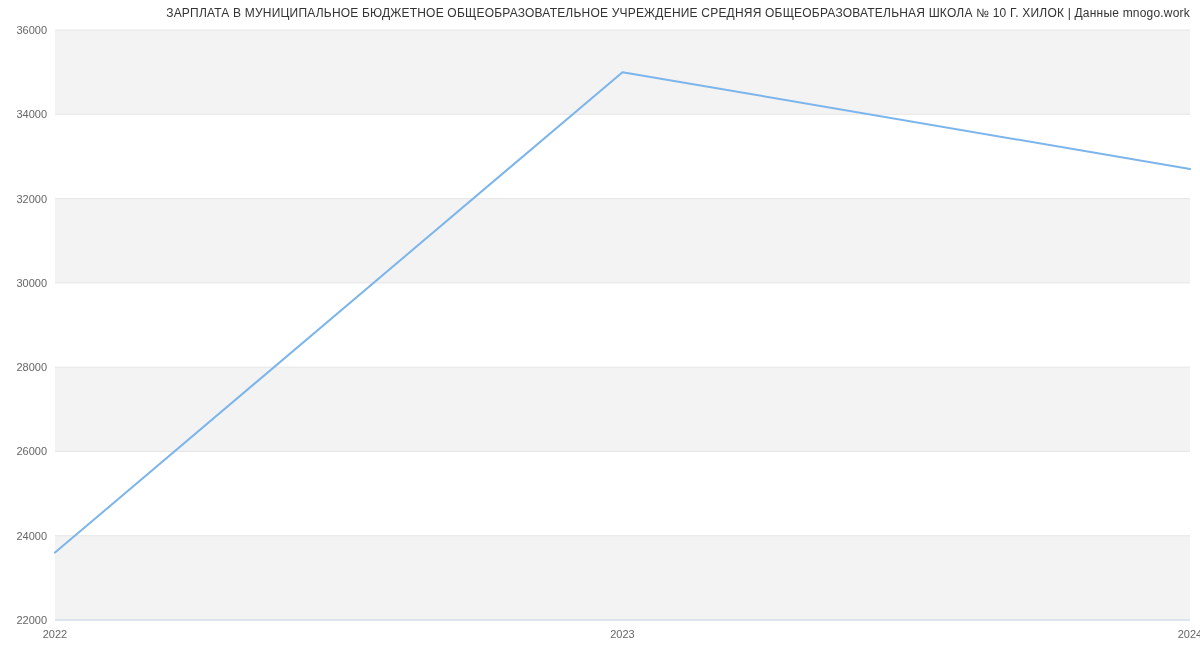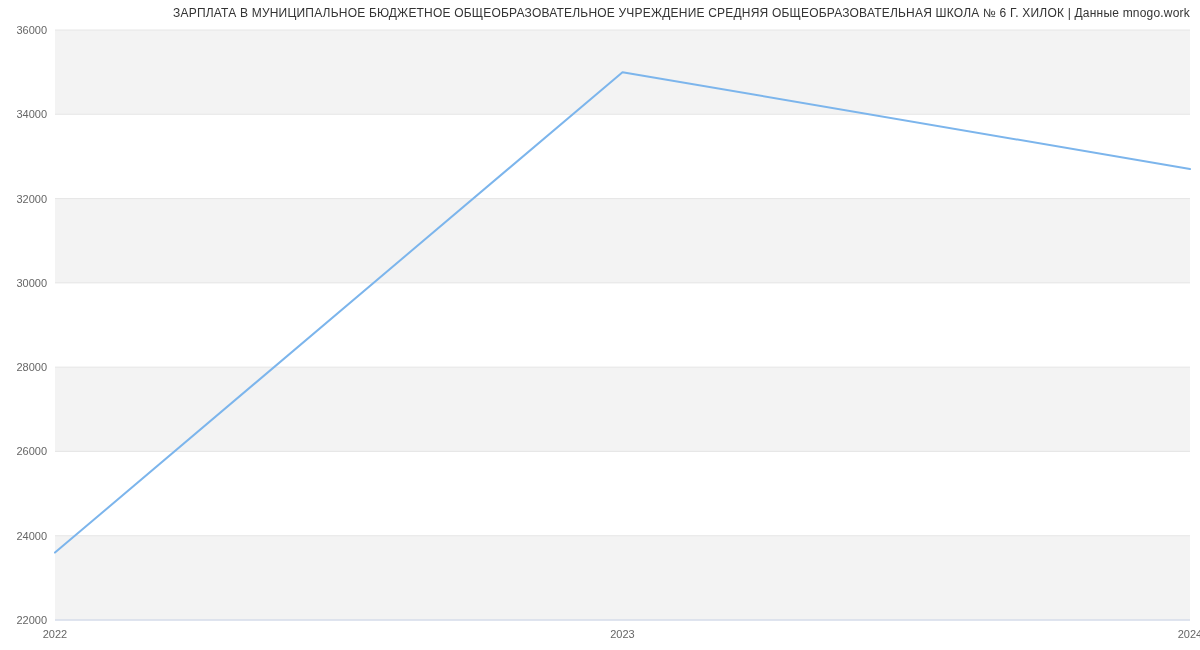--- a/index.html
+++ b/index.html
@@ -31,21 +31,21 @@
   .axis-line { stroke: #ccd6eb; stroke-width: 1; }
   .tick-label { font-size: 11px; fill: #666666; }
   .series-line { fill: none; stroke: #7cb5ec; stroke-width: 2; stroke-linejoin: round; stroke-linecap: round; }
   .ytick text { text-anchor: end; }
   .xtick text { text-anchor: middle; }
 </style>
 </head>
 <body>
 
 <div class="chart-wrap">
-  <div class="chart-title">ЗАРПЛАТА В МУНИЦИПАЛЬНОЕ БЮДЖЕТНОЕ ОБЩЕОБРАЗОВАТЕЛЬНОЕ УЧРЕЖДЕНИЕ  СРЕДНЯЯ ОБЩЕОБРАЗОВАТЕЛЬНАЯ ШКОЛА № 6 Г. ХИЛОК | Данные mnogo.work</div>
+  <div class="chart-title">ЗАРПЛАТА В МУНИЦИПАЛЬНОЕ БЮДЖЕТНОЕ ОБЩЕОБРАЗОВАТЕЛЬНОЕ УЧРЕЖДЕНИЕ  СРЕДНЯЯ ОБЩЕОБРАЗОВАТЕЛЬНАЯ ШКОЛА № 10 Г. ХИЛОК | Данные mnogo.work</div>
   <svg id="chart-svg" width="1200" height="650">
       <rect x="55" y="535.7142857142858" width="1135" height="84.28571428571422" class="grid-band"></rect>
       <rect x="55" y="367.1428571428571" width="1135" height="84.28571428571433" class="grid-band"></rect>
       <rect x="55" y="198.57142857142856" width="1135" height="84.28571428571433" class="grid-band"></rect>
       <rect x="55" y="30" width="1135" height="84.28571428571432" class="grid-band"></rect>
       <line x1="55" x2="1190" y1="620" y2="620" class="grid-line"></line>
       <line x1="55" x2="1190" y1="535.7142857142858" y2="535.7142857142858" class="grid-line"></line>
       <line x1="55" x2="1190" y1="451.42857142857144" y2="451.42857142857144" class="grid-line"></line>
       <line x1="55" x2="1190" y1="367.1428571428571" y2="367.1428571428571" class="grid-line"></line>
       <line x1="55" x2="1190" y1="282.8571428571429" y2="282.8571428571429" class="grid-line"></line>

